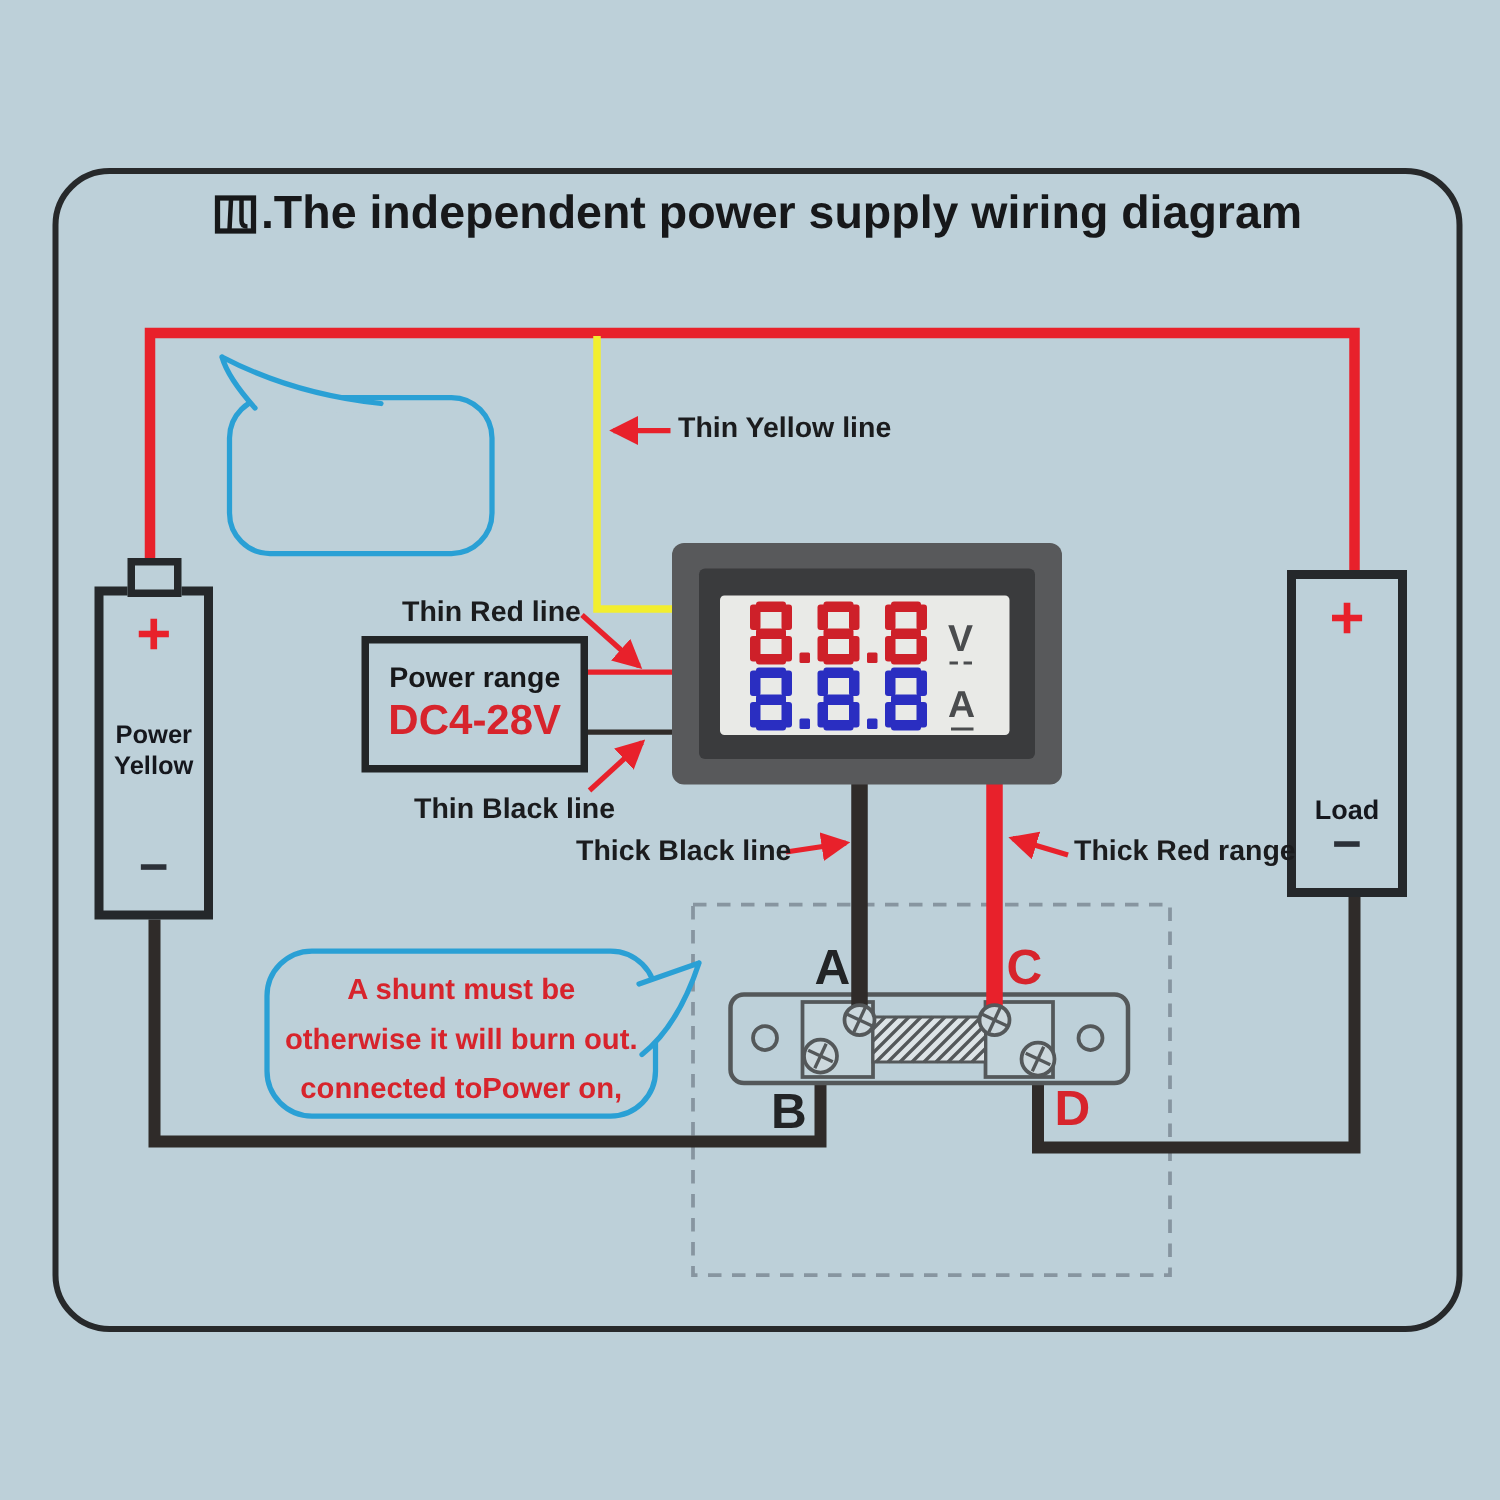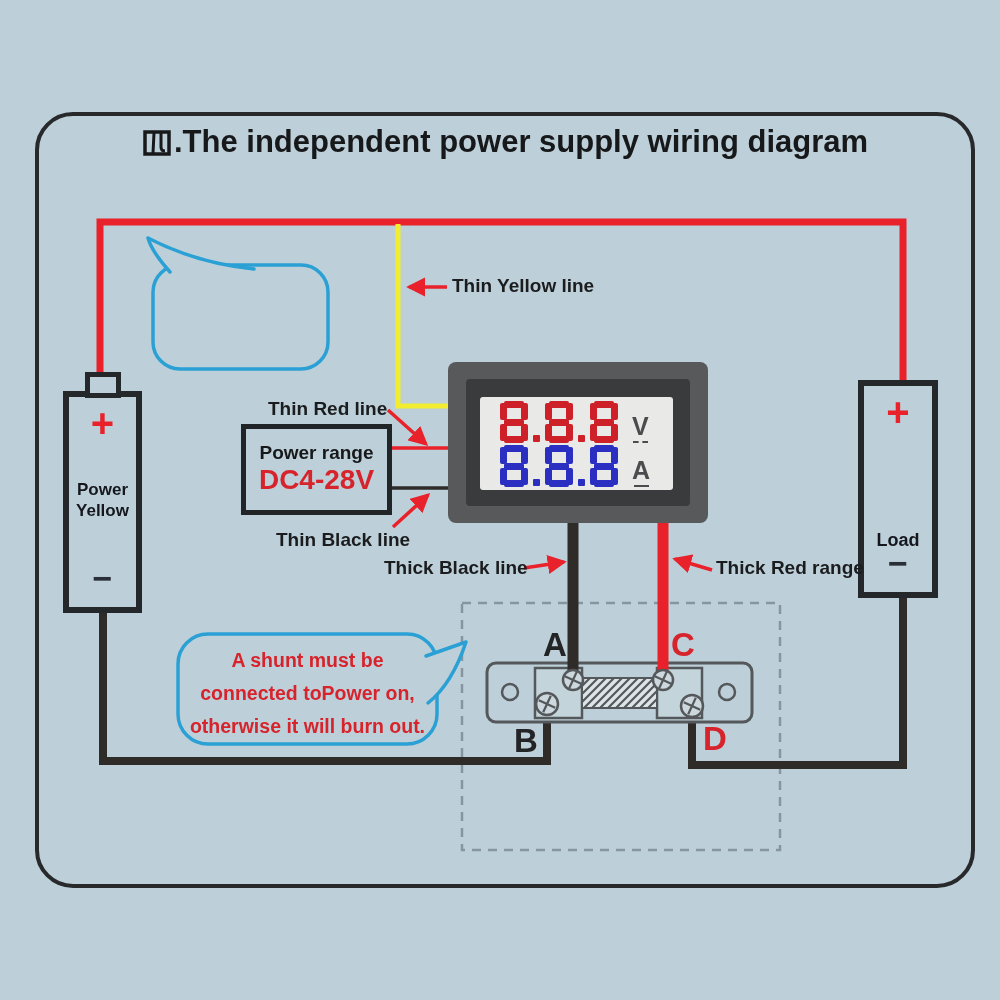--- a/index.html
+++ b/index.html
@@ -235,22 +235,22 @@
     <div class="minus">−</div>
   </div>
 
   <div class="prange">
     <div class="prange-title">Power range</div>
     <div class="prange-value">DC4-28V</div>
   </div>
 
   <div class="bubble-text bt2">
     <div>A shunt must be</div>
+    <div>otherwise it will burn out.</div>
     <div>connected toPower on,</div>
-    <div>otherwise it will burn out.</div>
   </div>
 
   <div class="lbl" style="left:452px;top:275px;">Thin Yellow line</div>
   <div class="lbl" style="left:268px;top:398px;">Thin Red line</div>
   <div class="lbl" style="left:276px;top:529px;">Thin Black line</div>
   <div class="lbl" style="left:384px;top:557px;">Thick Black line</div>
   <div class="lbl" style="left:716px;top:557px;">Thick Red range</div>
 
   <div class="term term-dark" style="left:543px;top:628px;">A</div>
   <div class="term term-red" style="left:671px;top:628px;">C</div>

